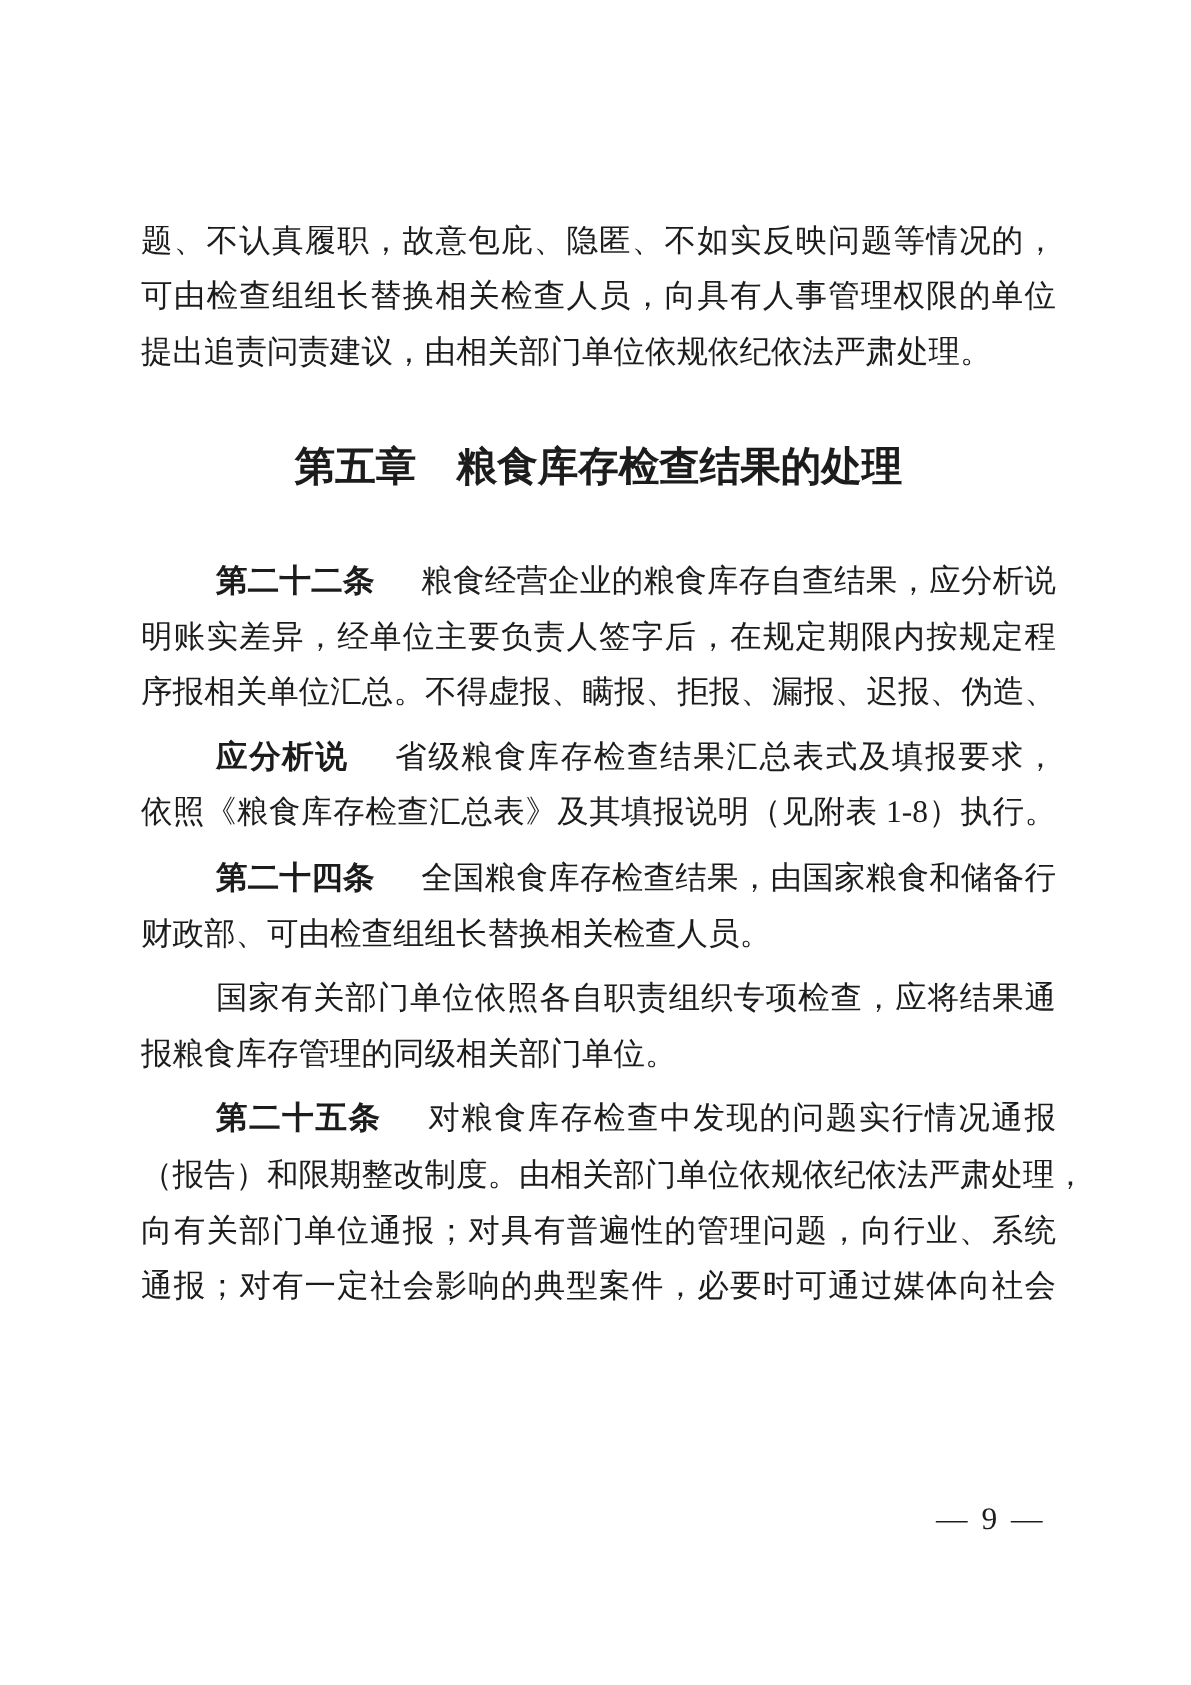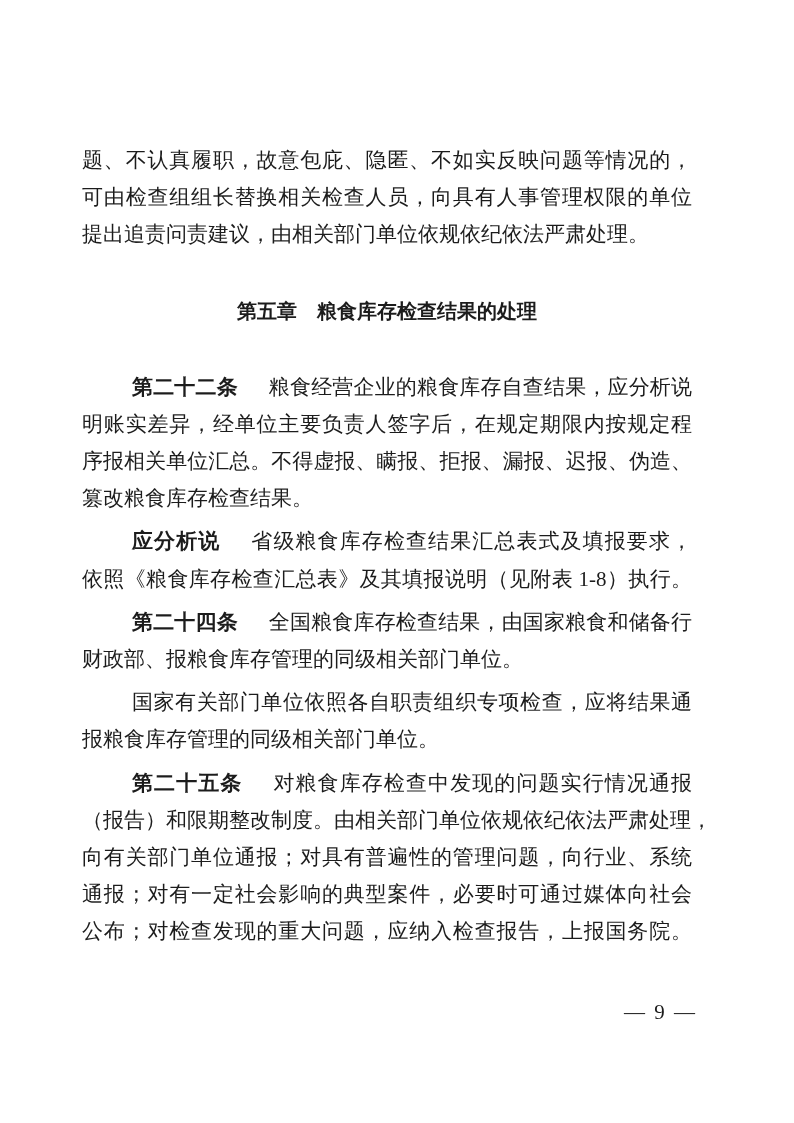--- a/index.html
+++ b/index.html
@@ -15,21 +15,21 @@
     font-family: "Liberation Serif", "DejaVu Serif", serif;
     color: #1c1c1c;
   }
   .page {
     position: absolute;
     inset: 0;
     background: #ffffff;
   }
   .doc {
     position: absolute;
-    left: 82px;
+    left: 94px;
     top: 142px;
     width: 610px;
     font-size: 21px;
     line-height: 37.2px;
     font-family: Liberation Serif, serif;
   }
   .para {
     margin: 0 0 6px 0;
   }
   .para:last-child {
@@ -47,21 +47,21 @@
   }
   .line.indent {
     padding-left: 50px;
   }
   .term {
     font-weight: bold;
     margin-right: 31px;
   }
   .chapter-heading {
     font-weight: bold;
-    font-size: 20px;
+    font-size: 27px;
     line-height: 40px;
     text-align: center;
     text-align-last: center;
     margin: 37px 0 38px 0;
   }
   .page-number {
     position: absolute;
     top: 1000px;
     right: 97px;
     font-size: 21px;
@@ -82,43 +82,41 @@
       <div class="line">可由检查组组长替换相关检查人员，向具有人事管理权限的单位</div>
       <div class="line last">提出追责问责建议，由相关部门单位依规依纪依法严肃处理。</div>
     </div>
 
     <div class="chapter-heading">第五章　粮食库存检查结果的处理</div>
 
     <div class="para">
       <div class="line indent"><span class="term">第二十二条</span><span>粮食经营企业的粮食库存自查结果，应分析说</span></div>
       <div class="line">明账实差异，经单位主要负责人签字后，在规定期限内按规定程</div>
       <div class="line">序报相关单位汇总。不得虚报、瞒报、拒报、漏报、迟报、伪造、</div>
-      <div class="line last">篡改粮食库存检查结果。</div>
     </div>
 
     <div class="para">
       <div class="line indent"><span class="term">应分析说</span><span>省级粮食库存检查结果汇总表式及填报要求，</span></div>
       <div class="line">依照《粮食库存检查汇总表》及其填报说明（见附表 1-8）执行。</div>
     </div>
 
     <div class="para">
       <div class="line indent"><span class="term">第二十四条</span><span>全国粮食库存检查结果，由国家粮食和储备行</span></div>
-      <div class="line last">财政部、报粮食库存管理的同级相关部门单位。</div>
+      <div class="line last">财政部、可由检查组组长替换相关检查人员。</div>
     </div>
 
     <div class="para">
       <div class="line indent">国家有关部门单位依照各自职责组织专项检查，应将结果通</div>
       <div class="line last">报粮食库存管理的同级相关部门单位。</div>
     </div>
 
     <div class="para">
       <div class="line indent"><span class="term">第二十五条</span><span>对粮食库存检查中发现的问题实行情况通报</span></div>
       <div class="line">（报告）和限期整改制度。由相关部门单位依规依纪依法严肃处理，</div>
       <div class="line">向有关部门单位通报；对具有普遍性的管理问题，向行业、系统</div>
       <div class="line">通报；对有一定社会影响的典型案件，必要时可通过媒体向社会</div>
-      <div class="line">公布；对检查发现的重大问题，应纳入检查报告，上报国务院。</div>
     </div>
 
   </div>
 
   <div class="page-number">— 9 —</div>
 
 </div>
 
 </body></html>

